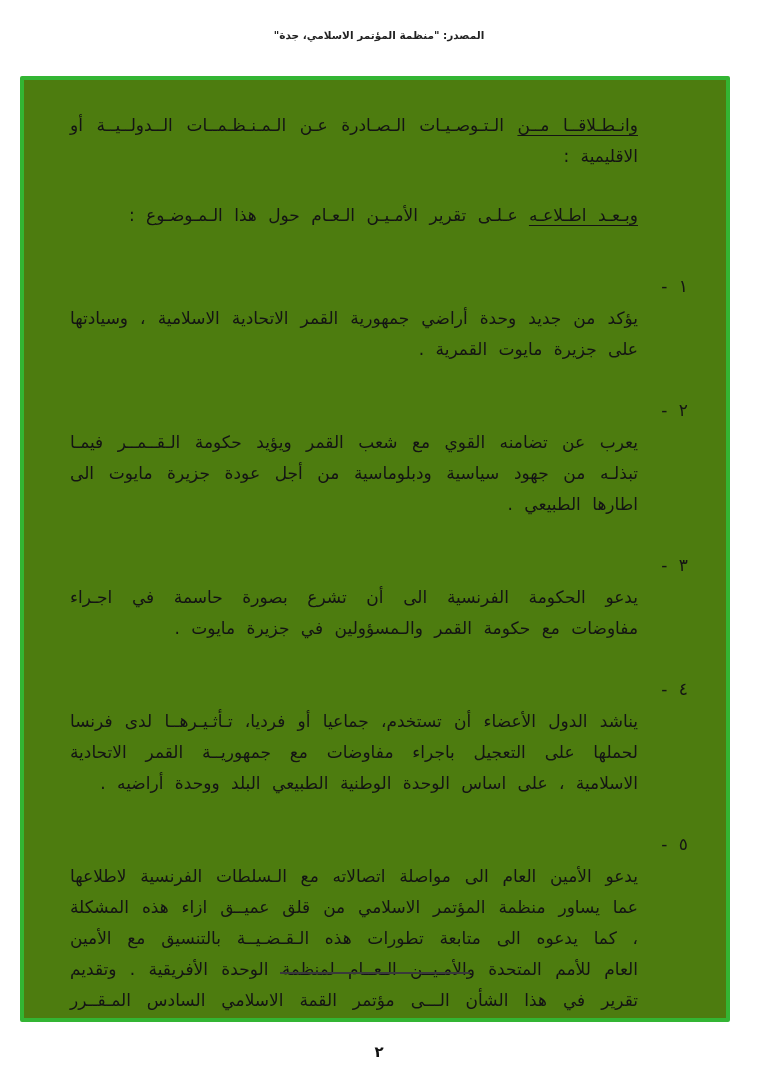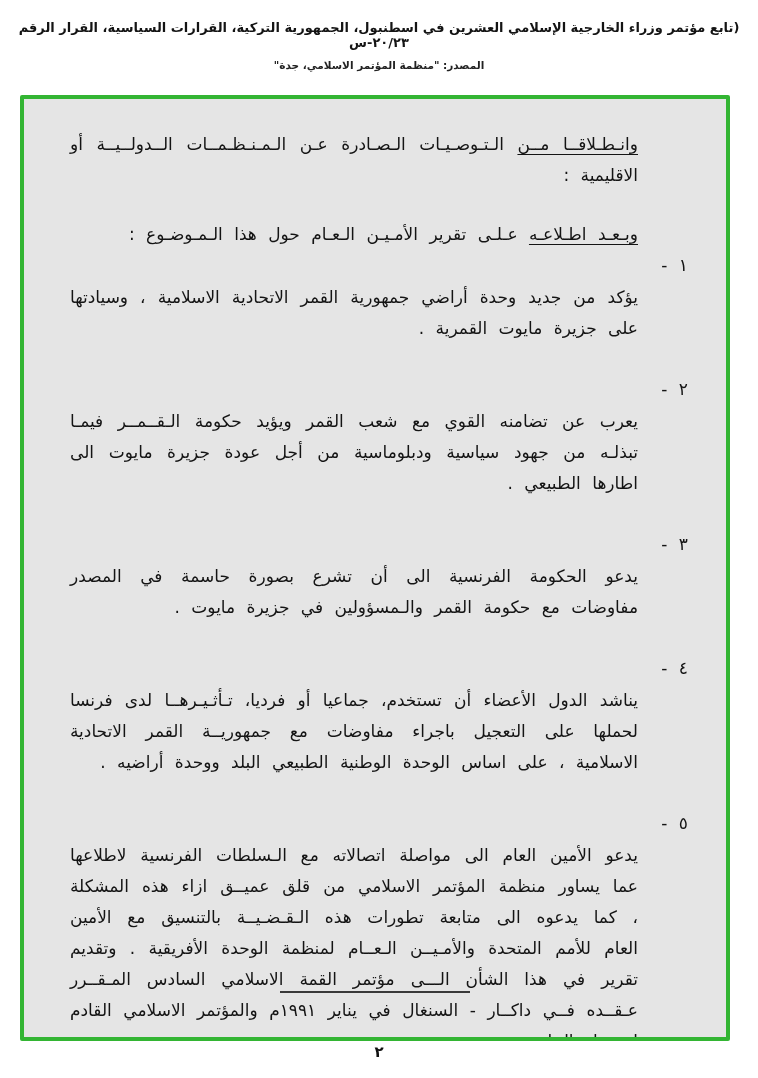--- a/index.html
+++ b/index.html
@@ -9,54 +9,53 @@
     direction:rtl;
     color:#141414;
     position:relative;
     overflow:hidden;
   }
   .page{position:relative;width:758px;height:1078px;background:#fff;}
   .header{position:absolute;top:20px;left:0;right:0;text-align:center;}
   .header-line1{font-size:13px;font-weight:bold;letter-spacing:0;}
   .header-line2{font-size:10.5px;font-weight:bold;margin-top:9px;color:#222;}
   .green-box{
-    position:absolute;top:95px;left:20px;width:710px;height:946px;
-    border:4px solid #33b533;border-radius:2px;background:#e5e5e5;
+    position:absolute;top:76px;left:20px;width:710px;height:946px;
+    border:4px solid #33b533;border-radius:2px;background:#4d7c0f;
     box-sizing:border-box;overflow:hidden;
   }
   .content{
     position:relative;height:100%;box-sizing:border-box;
     padding:30px 38px 0 46px;
     font-size:17px;line-height:31px;word-spacing:6px;
     text-align:justify;
   }
   .para{margin:0 50px 0 0;}
   .para1{margin-bottom:28px;}
-  .para2{}
+  .para2{margin-bottom:40px;}
   .u{text-decoration:underline;text-underline-offset:4px;}
   .item{display:flex;margin-bottom:30px;}
   .item-num{flex:0 0 36px;width:36px;white-space:nowrap;}
   .item-gap{flex:0 0 14px;}
   .item-text{flex:1;text-align:justify;margin-top:32px;}
   .bottom-rule{
     position:absolute;bottom:44px;left:50%;transform:translateX(-50%);
     width:190px;border-top:2px solid #3a3a3a;height:0;
   }
   .page-number{
     position:absolute;top:1043px;left:0;right:0;
     text-align:center;font-size:15px;font-weight:bold;color:#111;
   }
 </style>
 </head>
 <body>
 
 <div class="page">
 
   <div class="header">
-    <div class="header-line1">(تابع مؤتمر وزراء الخارجية الإسلامي العشرين في اسطنبول، الجمهورية التركية، القرارات السياسية، القرار الرقم ٢٠/٢٣-س</div>
     <div class="header-line2">المصدر: "منظمة المؤتمر الاسلامي، جدة"</div>
   </div>
 
   <div class="green-box">
     <div class="content">
 
       <p class="para para1"><span class="u">وانـطـلاقــا مــن</span><span> الـتـوصـيـات الـصـادرة عـن الـمـنـظـمــات الــدولــيــة أو الاقليمية :</span></p>
 
       <p class="para para2"><span class="u">وبـعـد اطـلاعـه</span><span> عـلـى تقرير الأمـيـن الـعـام حول هذا الـمـوضـوع :</span></p>
 
@@ -68,21 +67,21 @@
 
       <div class="item">
         <div class="item-num">٢ -</div>
         <div class="item-gap"></div>
         <div class="item-text">يعرب عن تضامنه القوي مع شعب القمر ويؤيد حكومة الـقــمــر فيمـا تبذلـه من جهود سياسية ودبلوماسية من أجل عودة جزيرة مايوت الى اطارها الطبيعي .</div>
       </div>
 
       <div class="item">
         <div class="item-num">٣ -</div>
         <div class="item-gap"></div>
-        <div class="item-text">يدعو الحكومة الفرنسية الى أن تشرع بصورة حاسمة في المصدر مفاوضات مع حكومة القمر والـمسؤولين في جزيرة مايوت .</div>
+        <div class="item-text">يدعو الحكومة الفرنسية الى أن تشرع بصورة حاسمة في اجـراء مفاوضات مع حكومة القمر والـمسؤولين في جزيرة مايوت .</div>
       </div>
 
       <div class="item">
         <div class="item-num">٤ -</div>
         <div class="item-gap"></div>
         <div class="item-text">يناشد الدول الأعضاء أن تستخدم، جماعيا أو فرديا، تـأثـيـرهــا لدى فرنسا لحملها على التعجيل باجراء مفاوضات مع جمهوريــة القمر الاتحادية الاسلامية ، على اساس الوحدة الوطنية الطبيعي البلد ووحدة أراضيه .</div>
       </div>
 
       <div class="item">
         <div class="item-num">٥ -</div>

